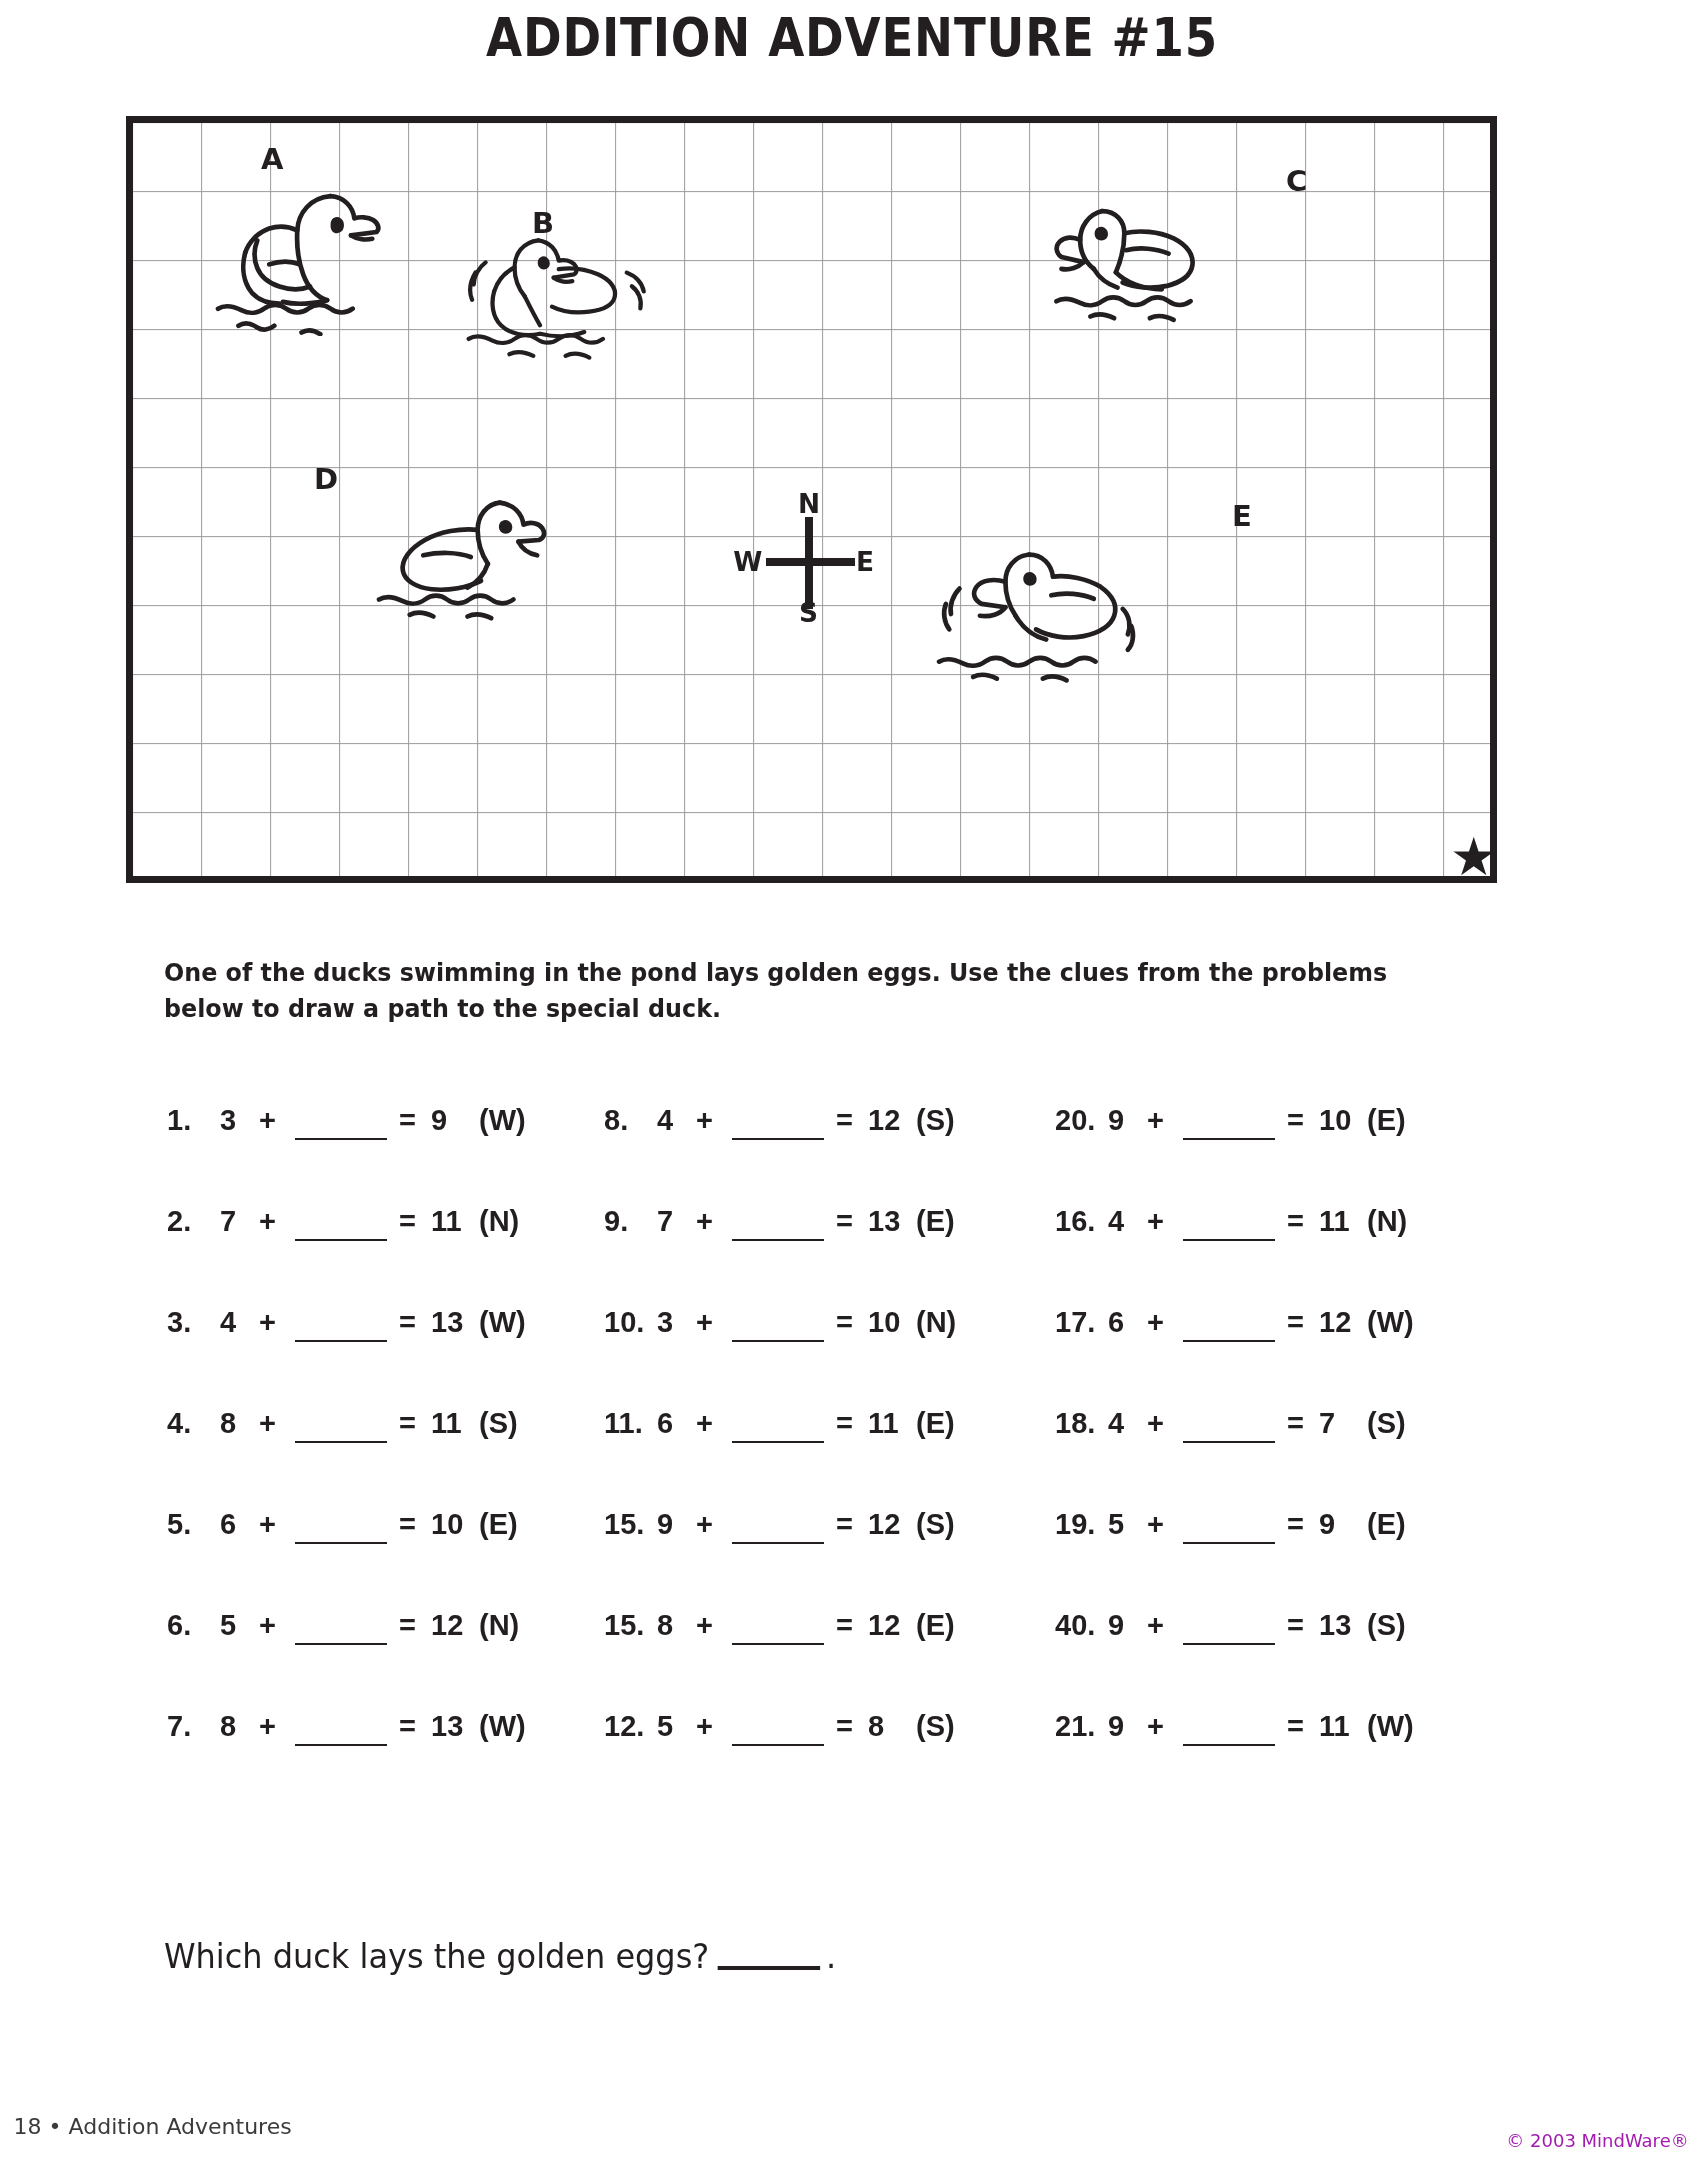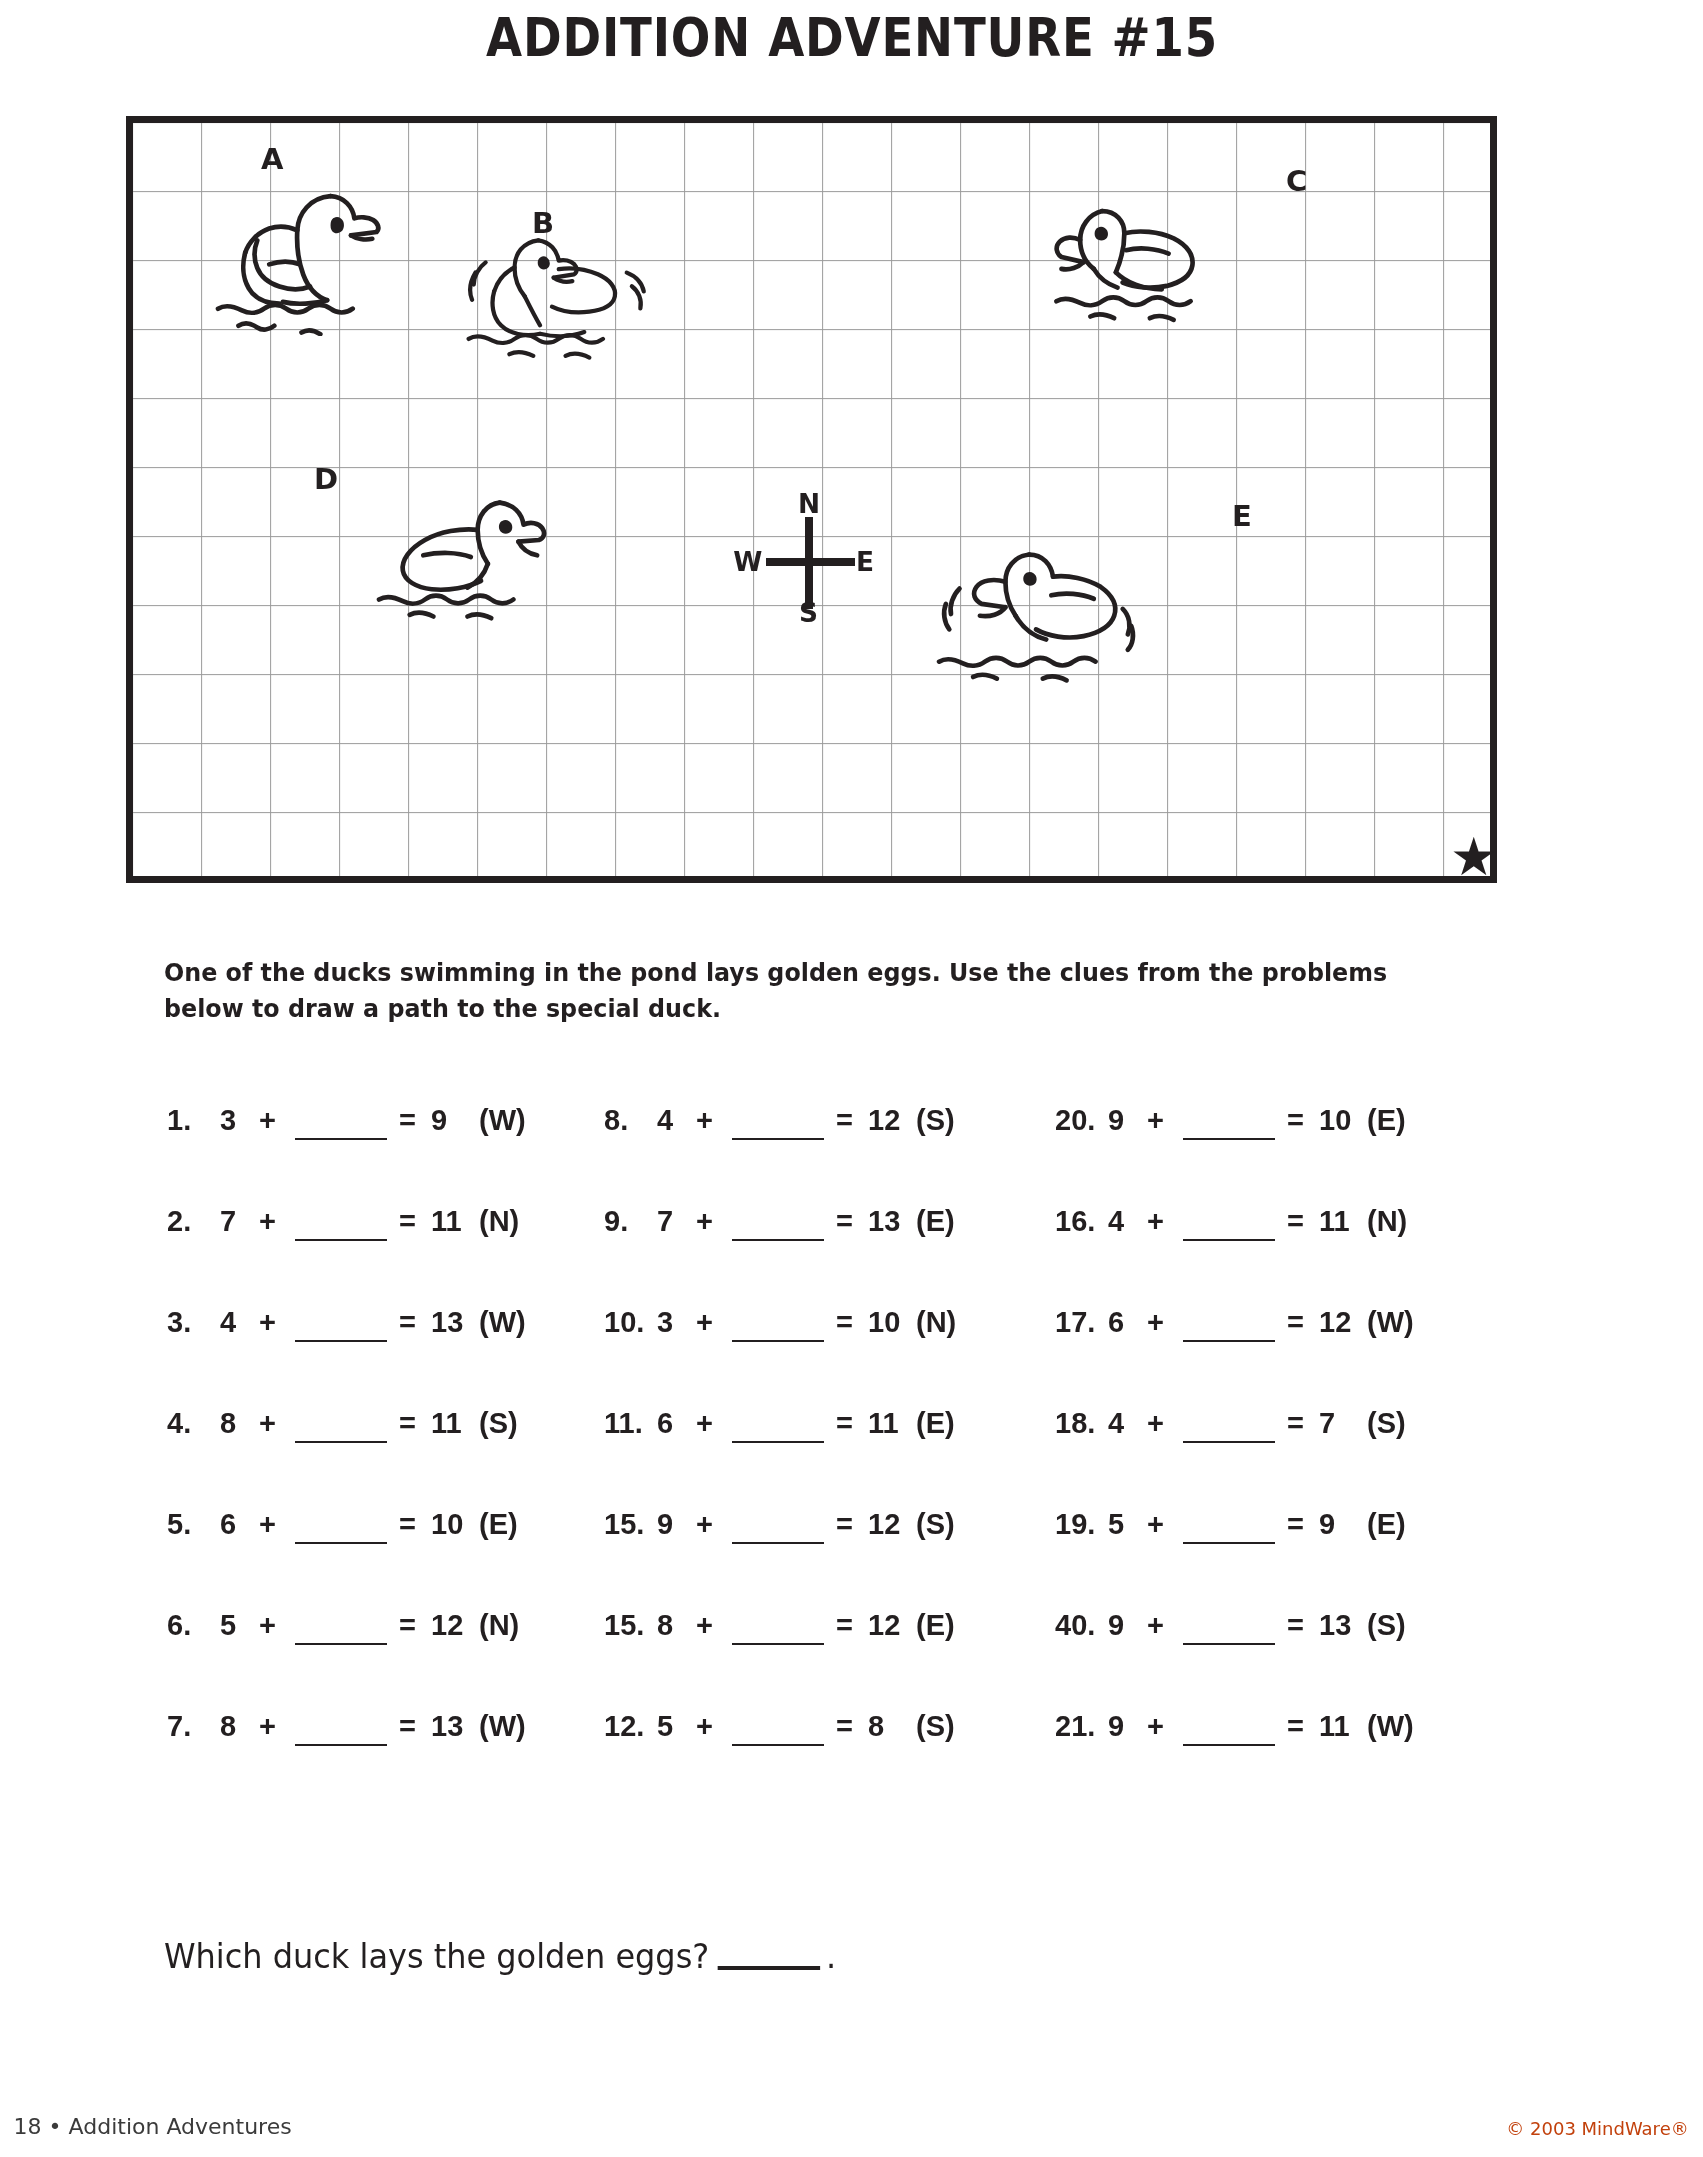--- a/index.html
+++ b/index.html
@@ -199,24 +199,24 @@
     position: absolute;
     left: 13.6px;
     bottom: 19px;
     font-family: "DejaVu Sans", sans-serif;
     font-size: 22px;
     color: #3b3b3b;
   }
   .footer-right {
     position: absolute;
     right: 15.3px;
-    bottom: 19px;
+    bottom: 7px;
     font-family: "DejaVu Sans", sans-serif;
     font-size: 18px;
-    color: #c2410c;
+    color: #a21caf;
   }
 </style>
 </head>
 <body>
 
 <div class="title">ADDITION ADVENTURE #15</div>
 
 <div class="map-wrap">
   <div class="grid-lines"></div>
 

